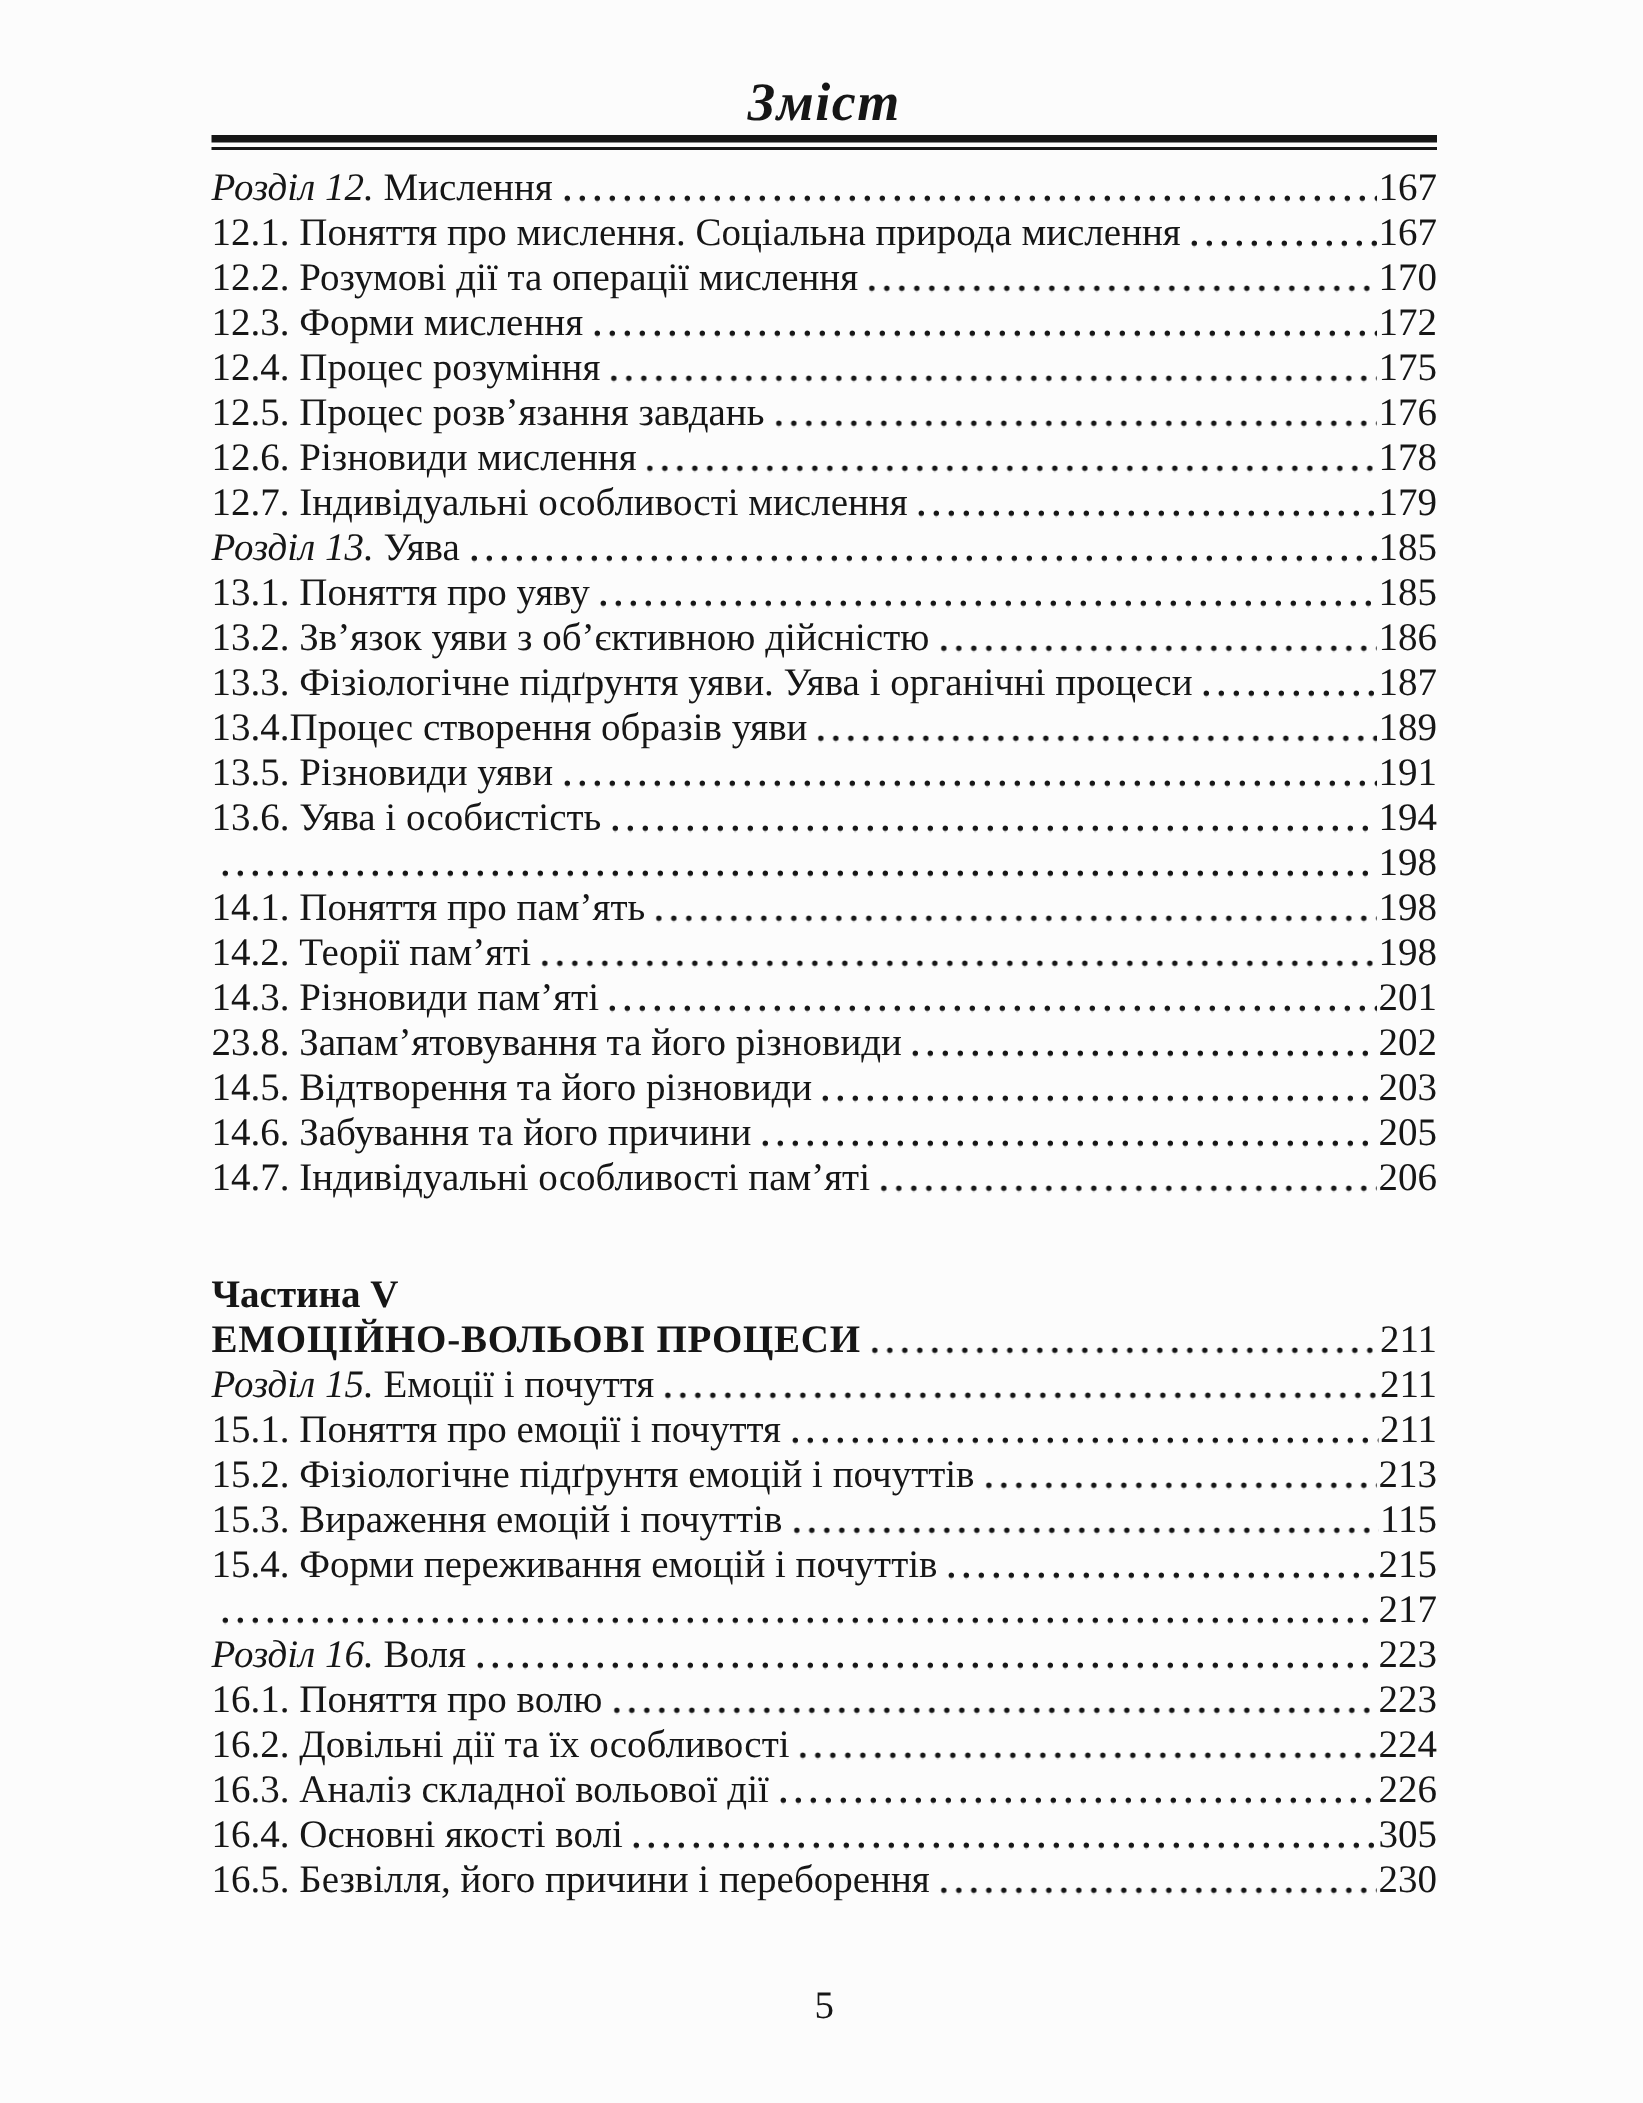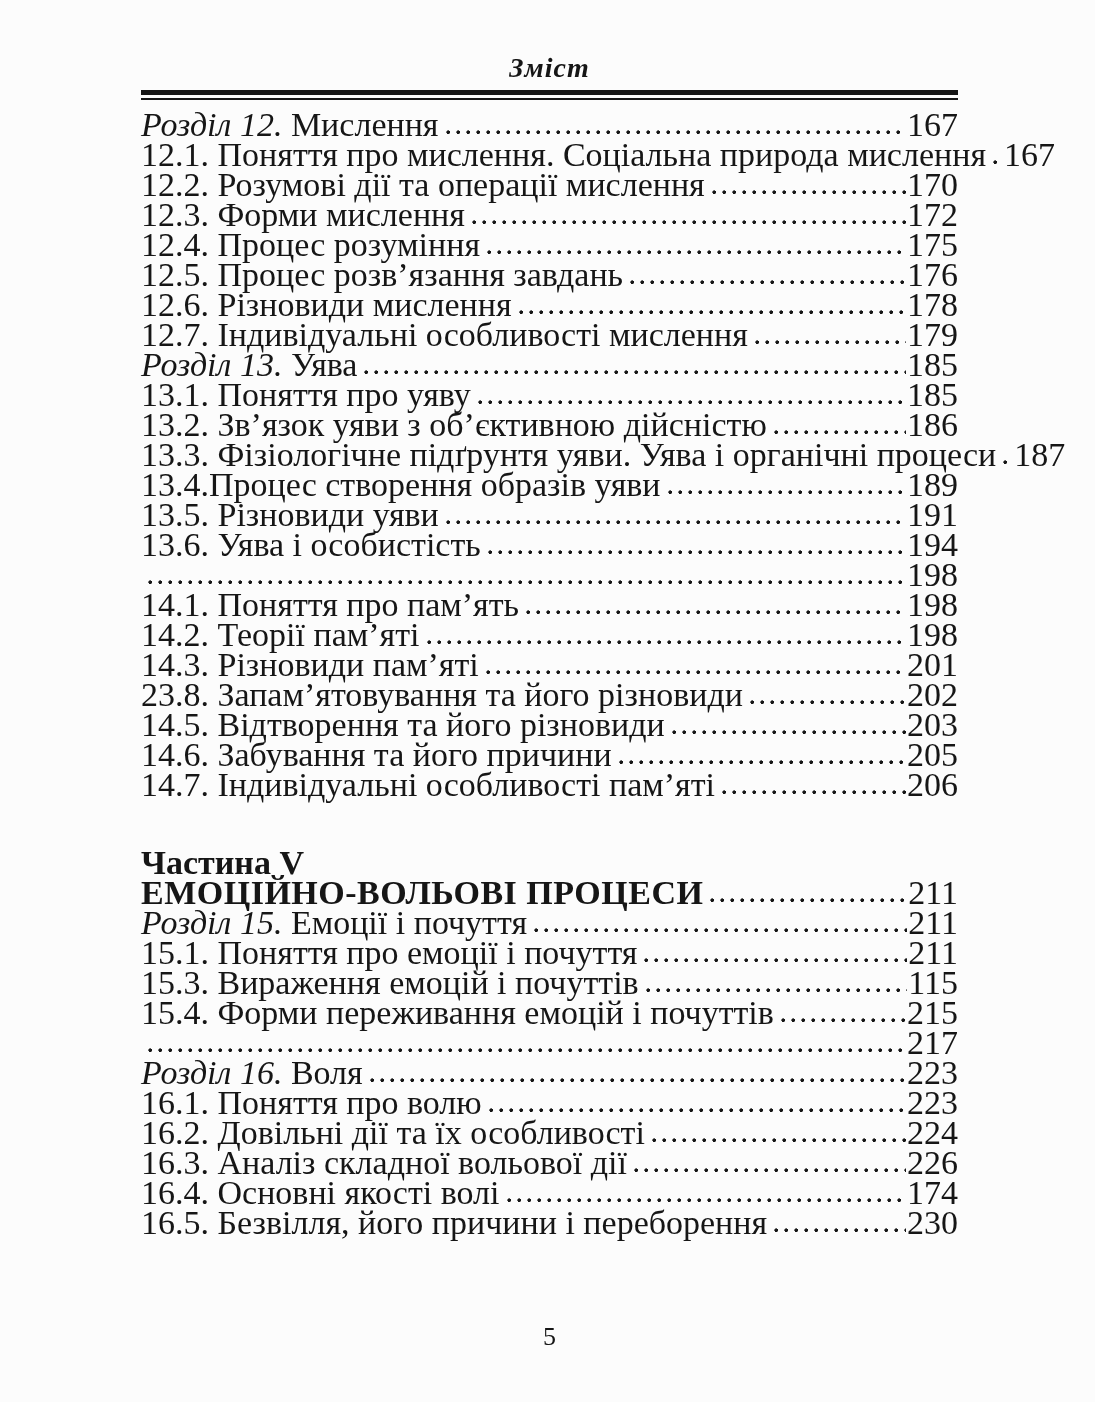--- a/index.html
+++ b/index.html
@@ -17,36 +17,36 @@
   }
   .page {
     position: absolute;
     left: 141px;
     top: 0;
     width: 817px;
     height: 1402px;
   }
   .header-title {
     text-align: center;
-    font-size: 28px;
+    font-size: 36px;
     font-weight: bold;
     font-style: italic;
     margin-top: 52px;
     line-height: 32px;
     letter-spacing: 1px;
   }
   .double-rule {
     margin-top: 6px;
     height: 3px;
     border-top: 5px solid #161616;
     border-bottom: 2px solid #161616;
   }
   .toc {
     margin-top: 10px;
-    font-size: 34px;
+    font-size: 26px;
     line-height: 30px;
   }
   .row {
     display: flex;
     align-items: baseline;
     height: 30px;
     white-space: nowrap;
   }
   .row .text { flex: 0 0 auto; }
   .row .prefix { font-style: italic; }
@@ -211,20 +211,25 @@
         <span class="text"><span class="prefix">Розділ 15. </span>Емоції і почуття</span>
         <span class="leader"></span>
         <span class="page-num">211</span>
       </div>
       <div class="row item">
         <span class="text">15.1. Поняття про емоції і почуття</span>
         <span class="leader"></span>
         <span class="page-num">211</span>
       </div>
       <div class="row item">
+        <span class="text">15.2. Фізіологічне підґрунтя емоцій і почуттів</span>
+        <span class="leader"></span>
+        <span class="page-num">213</span>
+      </div>
+      <div class="row item">
         <span class="text">15.3. Вираження емоцій і почуттів</span>
         <span class="leader"></span>
         <span class="page-num">115</span>
       </div>
       <div class="row item">
         <span class="text">15.4. Форми переживання емоцій і почуттів</span>
         <span class="leader"></span>
         <span class="page-num">215</span>
       </div>
       <div class="row item">
@@ -247,21 +252,21 @@
         <span class="page-num">224</span>
       </div>
       <div class="row item">
         <span class="text">16.3. Аналіз складної вольової дії</span>
         <span class="leader"></span>
         <span class="page-num">226</span>
       </div>
       <div class="row item">
         <span class="text">16.4. Основні якості волі</span>
         <span class="leader"></span>
-        <span class="page-num">174</span>
+        <span class="page-num">305</span>
       </div>
       <div class="row item">
         <span class="text">16.5. Безвілля, його причини і переборення</span>
         <span class="leader"></span>
         <span class="page-num">230</span>
       </div>
     </div>
   <div class="footer">5</div>
 </div>
 

